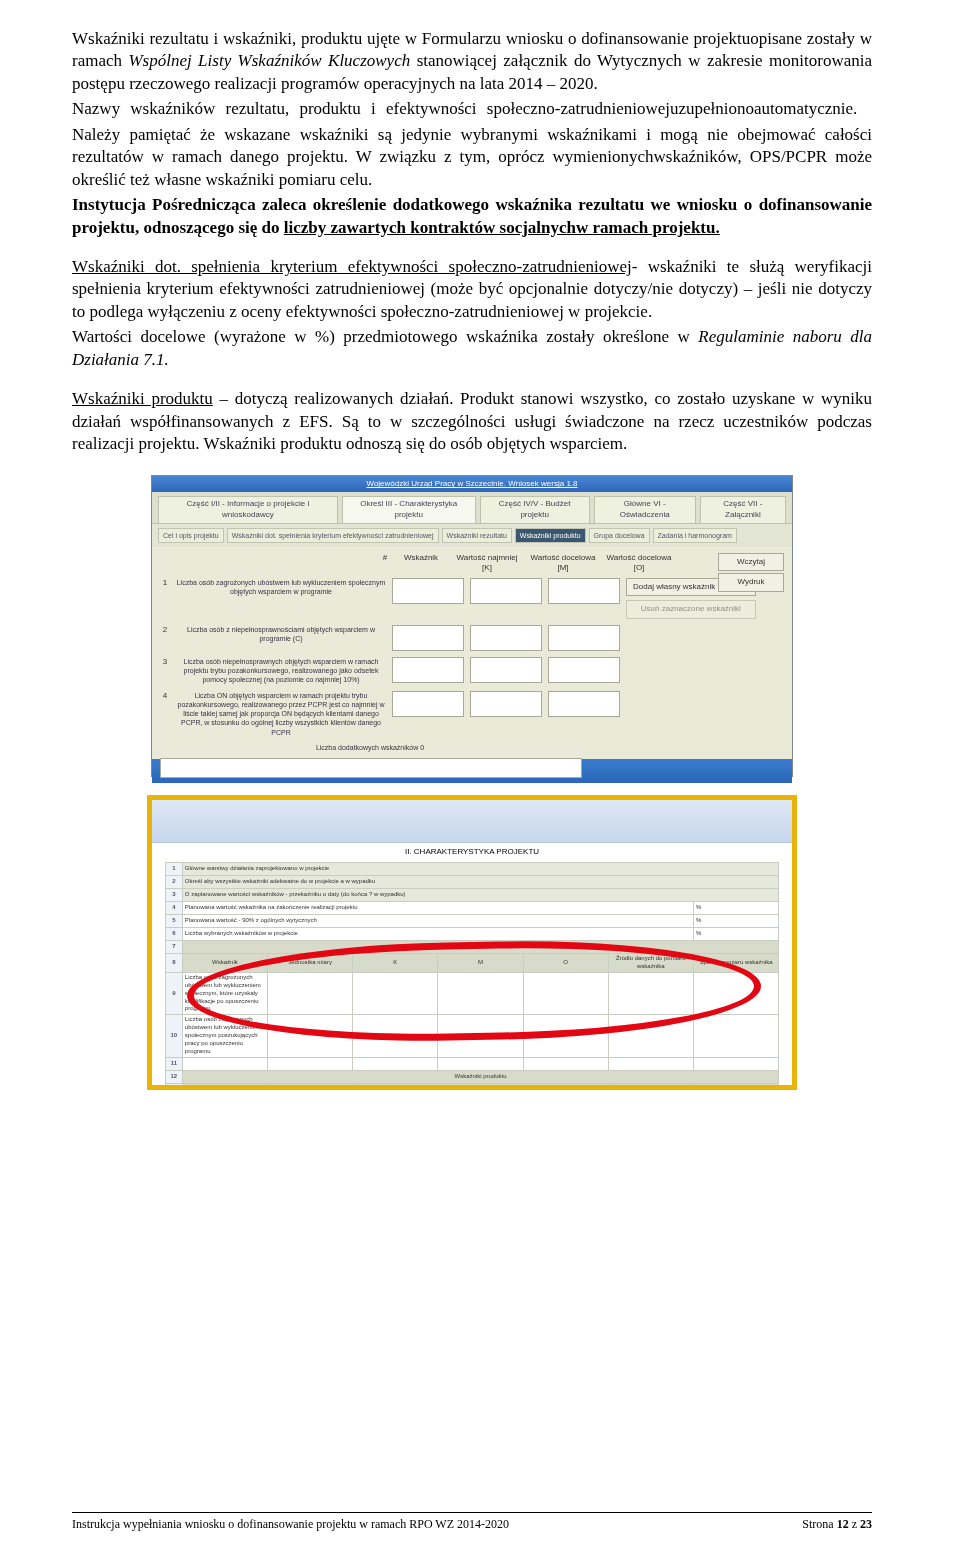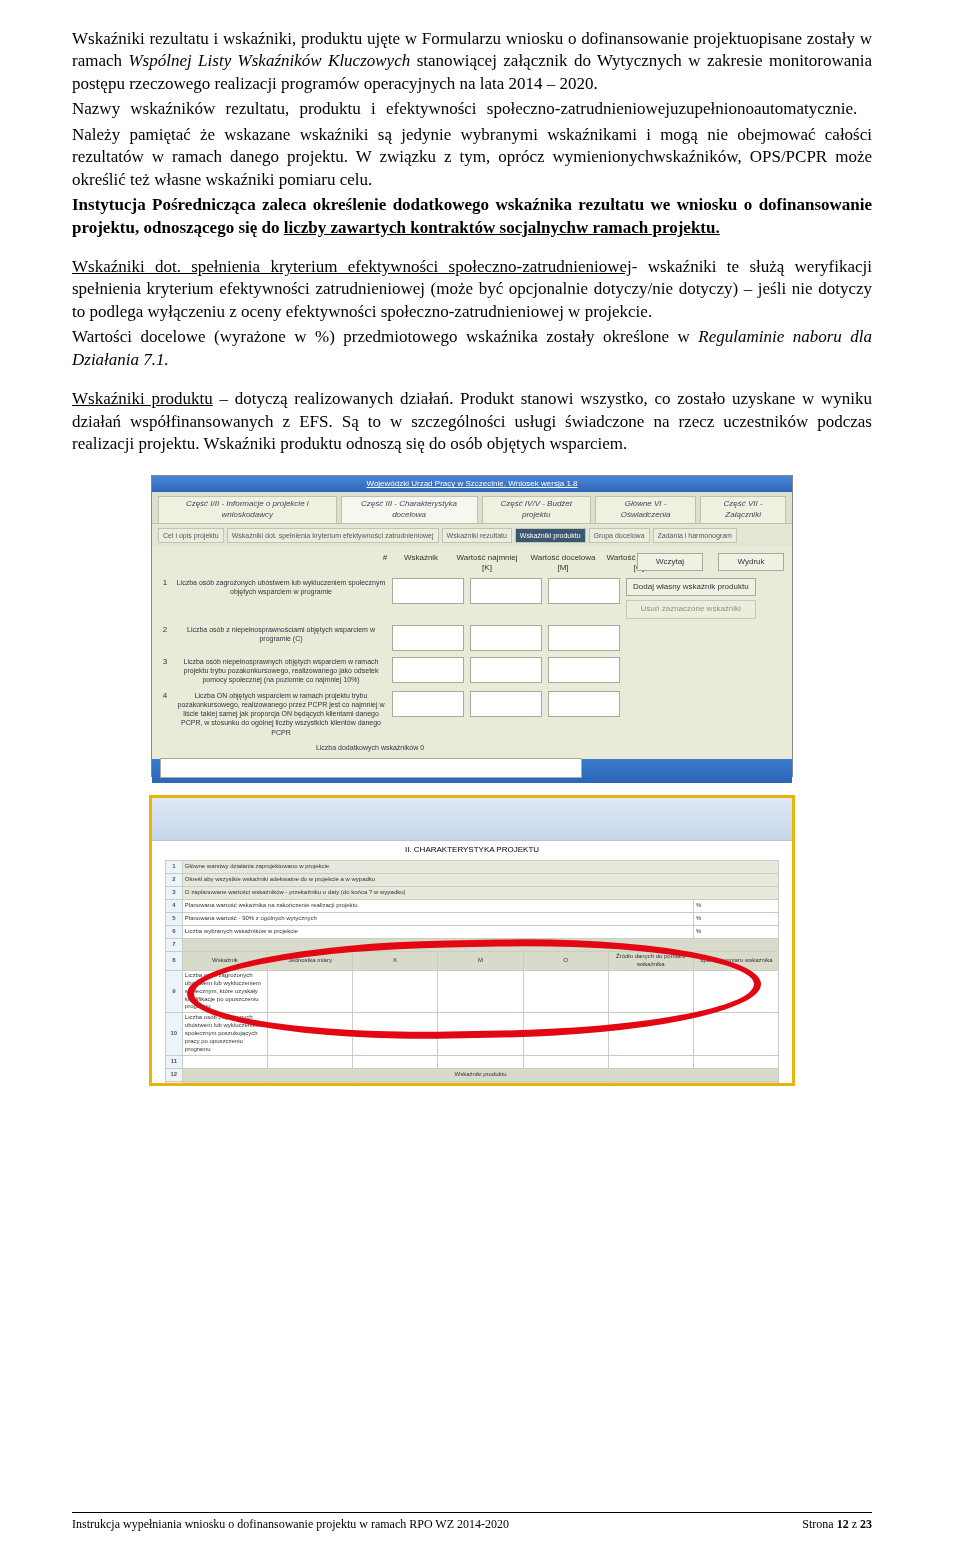--- a/index.html
+++ b/index.html
@@ -65,21 +65,20 @@
     padding: 4px 6px 0 6px;
     background: #dde0cf;
     border-bottom: 1px solid #bfc1ad;
   }
   .screenshot-app .tab {
     padding: 2px 6px;
     border: 1px solid #bfc1ad;
     border-bottom: none;
     background: #eef0e0;
     color: #445;
-    font-style: italic;
   }
   .screenshot-app .tab.active { background: #f6f7ee; }
   .screenshot-app .subtabs {
     display: flex;
     gap: 3px;
     padding: 4px 6px;
     background: #e4e6d5;
     font-size: 7px;
     color: #556;
   }
@@ -95,22 +94,22 @@
     padding: 6px 8px;
     background: #e9ead7;
     height: 200px;
     position: relative;
   }
   .screenshot-app .side {
     position: absolute;
     right: 8px;
     top: 6px;
     display: flex;
-    flex-direction: row;
-    gap: 15px;
+    flex-direction: column;
+    gap: 2px;
   }
   .screenshot-app .btn {
     min-width: 52px;
     padding: 3px 6px;
     border: 1px solid #a7aa98;
     background: #f0f1e4;
     text-align: center;
   }
   .screenshot-app .row {
     display: flex;
@@ -140,21 +139,21 @@
   }
   .screenshot-app .footer {
     height: 24px;
     background: linear-gradient(#3a7bcd, #2b66b8);
   }
   .excel {
     width: 640px;
     height: 285px;
     margin: 18px auto 0 auto;
     background: #fff;
-    border: 3px solid #eab308;
+    border: 5px solid #eab308;
     position: relative;
     font-family: Verdana, Arial, sans-serif;
     font-size: 7px;
     color: #444;
     overflow: hidden;
   }
   .excel .ribbon {
     height: 42px;
     background: linear-gradient(#dfe8f4, #c6d6ec);
     border-bottom: 1px solid #b6c4da;
@@ -234,21 +233,21 @@
   <div class="gap"></div>
 
   <p class="para"><span class="ul">Wskaźniki produktu</span><span> – dotyczą realizowanych działań. Produkt stanowi wszystko, co zostało uzyskane w wyniku działań współfinansowanych z EFS. Są to w szczególności usługi świadczone na rzecz uczestników podczas realizacji projektu. Wskaźniki produktu odnoszą się do osób objętych wsparciem.</span></p>
 
   <div class="images">
 
     <div class="screenshot-app">
       <div class="titlebar">Wojewódzki Urząd Pracy w Szczecinie. Wniosek wersja 1.8</div>
       <div class="tabs">
         <div class="tab">Część I/II - Informacje o projekcie i wnioskodawcy</div>
-        <div class="tab active">Część III - Charakterystyka docelowa</div>
+        <div class="tab active">Określ III - Charakterystyka projektu</div>
         <div class="tab">Część IV/V - Budżet projektu</div>
         <div class="tab">Główne VI - Oświadczenia</div>
         <div class="tab">Część VII - Załączniki</div>
       </div>
       <div class="subtabs">
         <div class="subtab">Cel i opis projektu</div>
         <div class="subtab">Wskaźniki dot. spełnienia kryterium efektywności zatrudnieniowej</div>
         <div class="subtab">Wskaźniki rezultatu</div>
         <div class="subtab sel">Wskaźniki produktu</div>
         <div class="subtab">Grupa docelowa</div>

